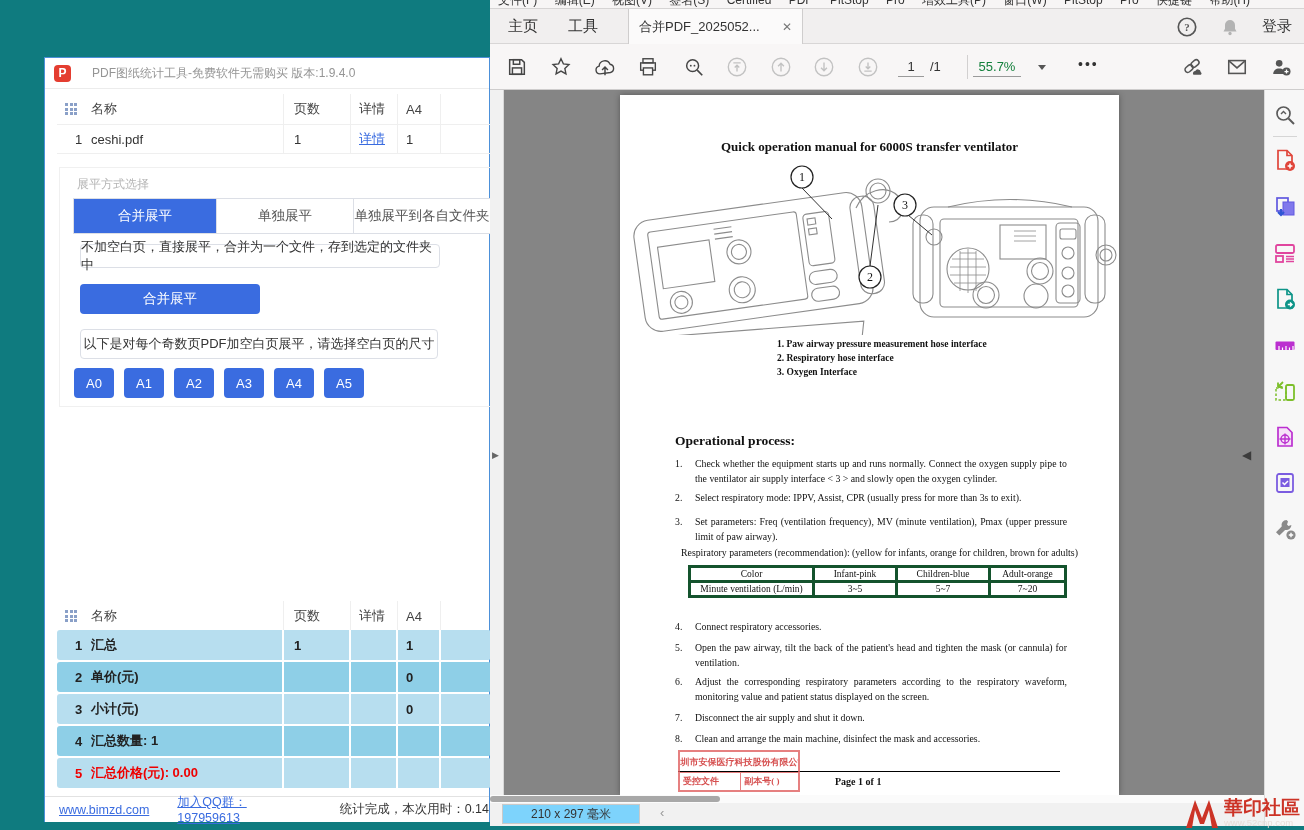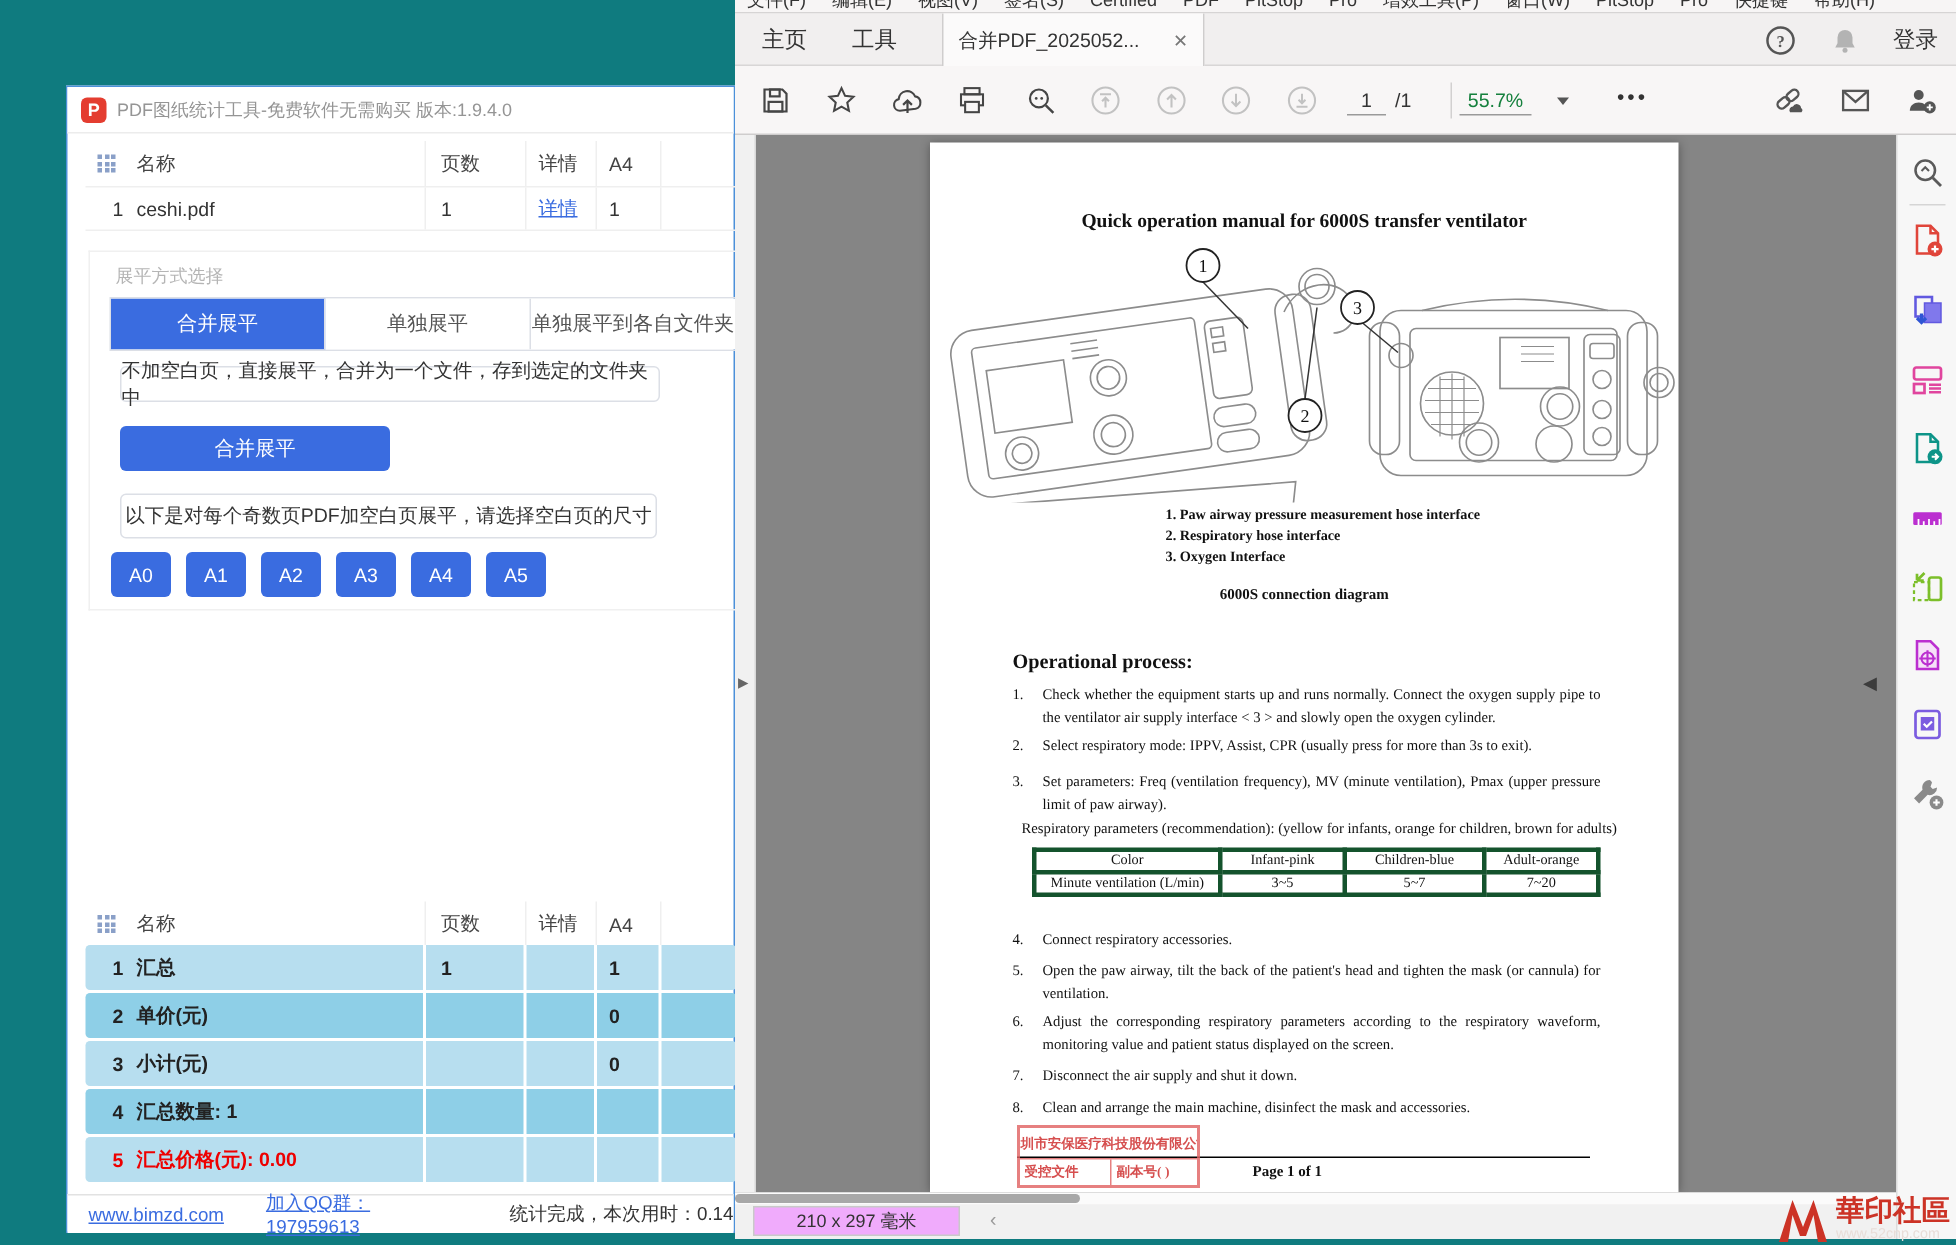--- a/index.html
+++ b/index.html
@@ -6,21 +6,21 @@
   html,body { width:1304px; height:830px; overflow:hidden; }
   body { background:#0f7b7f; font-family:"Liberation Sans","DejaVu Sans",sans-serif; position:relative; }
 
   
   #left-window { position:absolute; left:44px; top:57px; width:446px; height:765px;
     background:#fff; border:1px solid #4c90d9; }
   .app-titlebar { position:absolute; left:0; top:0; width:100%; height:31px; background:#fff;
     border-bottom:1px solid #ececec; display:flex; align-items:center; padding-left:9px; }
   .app-logo { width:17px; height:17px; background:#e43d30; border-radius:4px; color:#fff;
     font-size:12px; font-weight:bold; display:flex; align-items:center; justify-content:center; }
-  .app-title { margin-left:7px; font-size:12px; color:#959595; }
+  .app-title { margin-left:21px; font-size:12px; color:#959595; }
 
   
   .grid-icon { display:inline-grid; grid-template-columns:repeat(3,3px); grid-gap:1.5px; }
   .grid-icon i { width:3px; height:3px; background:#8aa0c8; display:block; }
   .tbl-row { position:absolute; left:12px; width:434px; height:30px; display:flex; align-items:center; font-size:13px; color:#333; }
   .cell { height:100%; display:flex; align-items:center; }
   .c-name { width:227px; padding-left:8px; }
   .c-pages { width:67px; padding-left:10px; }
   .c-detail { width:47px; padding-left:8px; }
   .c-a4 { width:43px; padding-left:8px; }
@@ -94,21 +94,21 @@
   .more-dots { position:absolute; left:588px; top:12px; font-size:14px; color:#333; letter-spacing:2px; cursor:pointer; }
 
   .doc-area { position:absolute; left:0; top:90px; width:774px; height:705px; background:#858585; overflow:hidden; }
   .nav-strip { position:absolute; left:0; top:0; width:14px; height:100%; background:#f1f1f1; border-right:1px solid #d8d8d8; }
   .expand-right { position:absolute; left:2px; top:360px; font-size:9px; color:#666; cursor:pointer; }
   .collapse-left { position:absolute; left:752px; top:358px; font-size:12px; color:#3c3c3c; cursor:pointer; }
 
   .hscroll { position:absolute; left:0; top:795px; width:774px; height:8px; background:#fbfbfb; }
   .hthumb { position:absolute; left:0; top:1px; width:230px; height:6px; background:#a8a8a8; border-radius:3px; }
   .statusbar { position:absolute; left:0; top:803px; width:774px; height:23px; background:#f1f1f1; }
-  .size-chip { position:absolute; left:12px; top:1px; width:138px; height:20px; background:#f0abfc; border:1px solid #c9c9c9;
+  .size-chip { position:absolute; left:12px; top:1px; width:138px; height:20px; background:#7dd3fc; border:1px solid #c9c9c9;
     font-size:12px; color:#333; display:flex; align-items:center; justify-content:center;text-align:right; }
   .scroll-left-arrow { position:absolute; left:170px; top:2px; color:#9a9a9a; font-size:13px; cursor:pointer; }
 
   .sidebar { position:absolute; left:774px; top:90px; width:40px; height:736px; background:#f7f7f7; border-left:1px solid #dcdcdc; }
   .sb-ic { position:absolute; left:8px; width:24px; height:24px; cursor:pointer; }
   .sb-div { position:absolute; left:8px; top:46px; width:24px; height:1px; background:#d5d5d5; }
 
   
   .page { position:absolute; left:130px; top:5px; width:499px; height:700px; background:#fff;
     font-family:"Liberation Serif","DejaVu Serif",serif; color:#111; box-shadow:0 0 6px rgba(0,0,0,.35); }
@@ -448,21 +448,20 @@
           <circle cx="285" cy="42" r="11" fill="#fff" stroke="#222" stroke-width="1.2"></circle>
           <text x="285" y="46" text-anchor="middle">3</text>
         </g>
       </svg>
 
       <div class="legend">
         <div>1. Paw airway pressure measurement hose interface</div>
         <div>2. Respiratory hose interface</div>
         <div>3. Oxygen Interface</div>
       </div>
-      <div class="doc-caption">6000S connection diagram</div>
       <div class="doc-heading">Operational process:</div>
 
       <div class="step s1">
           <span class="n">1.</span>
           <span class="t">Check whether the equipment starts up and runs normally. Connect the oxygen supply pipe to the ventilator air supply interface &lt; 3 &gt; and slowly open the oxygen cylinder.</span>
         </div>
       <div class="step s2">
           <span class="n">2.</span>
           <span class="t">Select respiratory mode: IPPV, Assist, CPR (usually press for more than 3s to exit).</span>
         </div>

